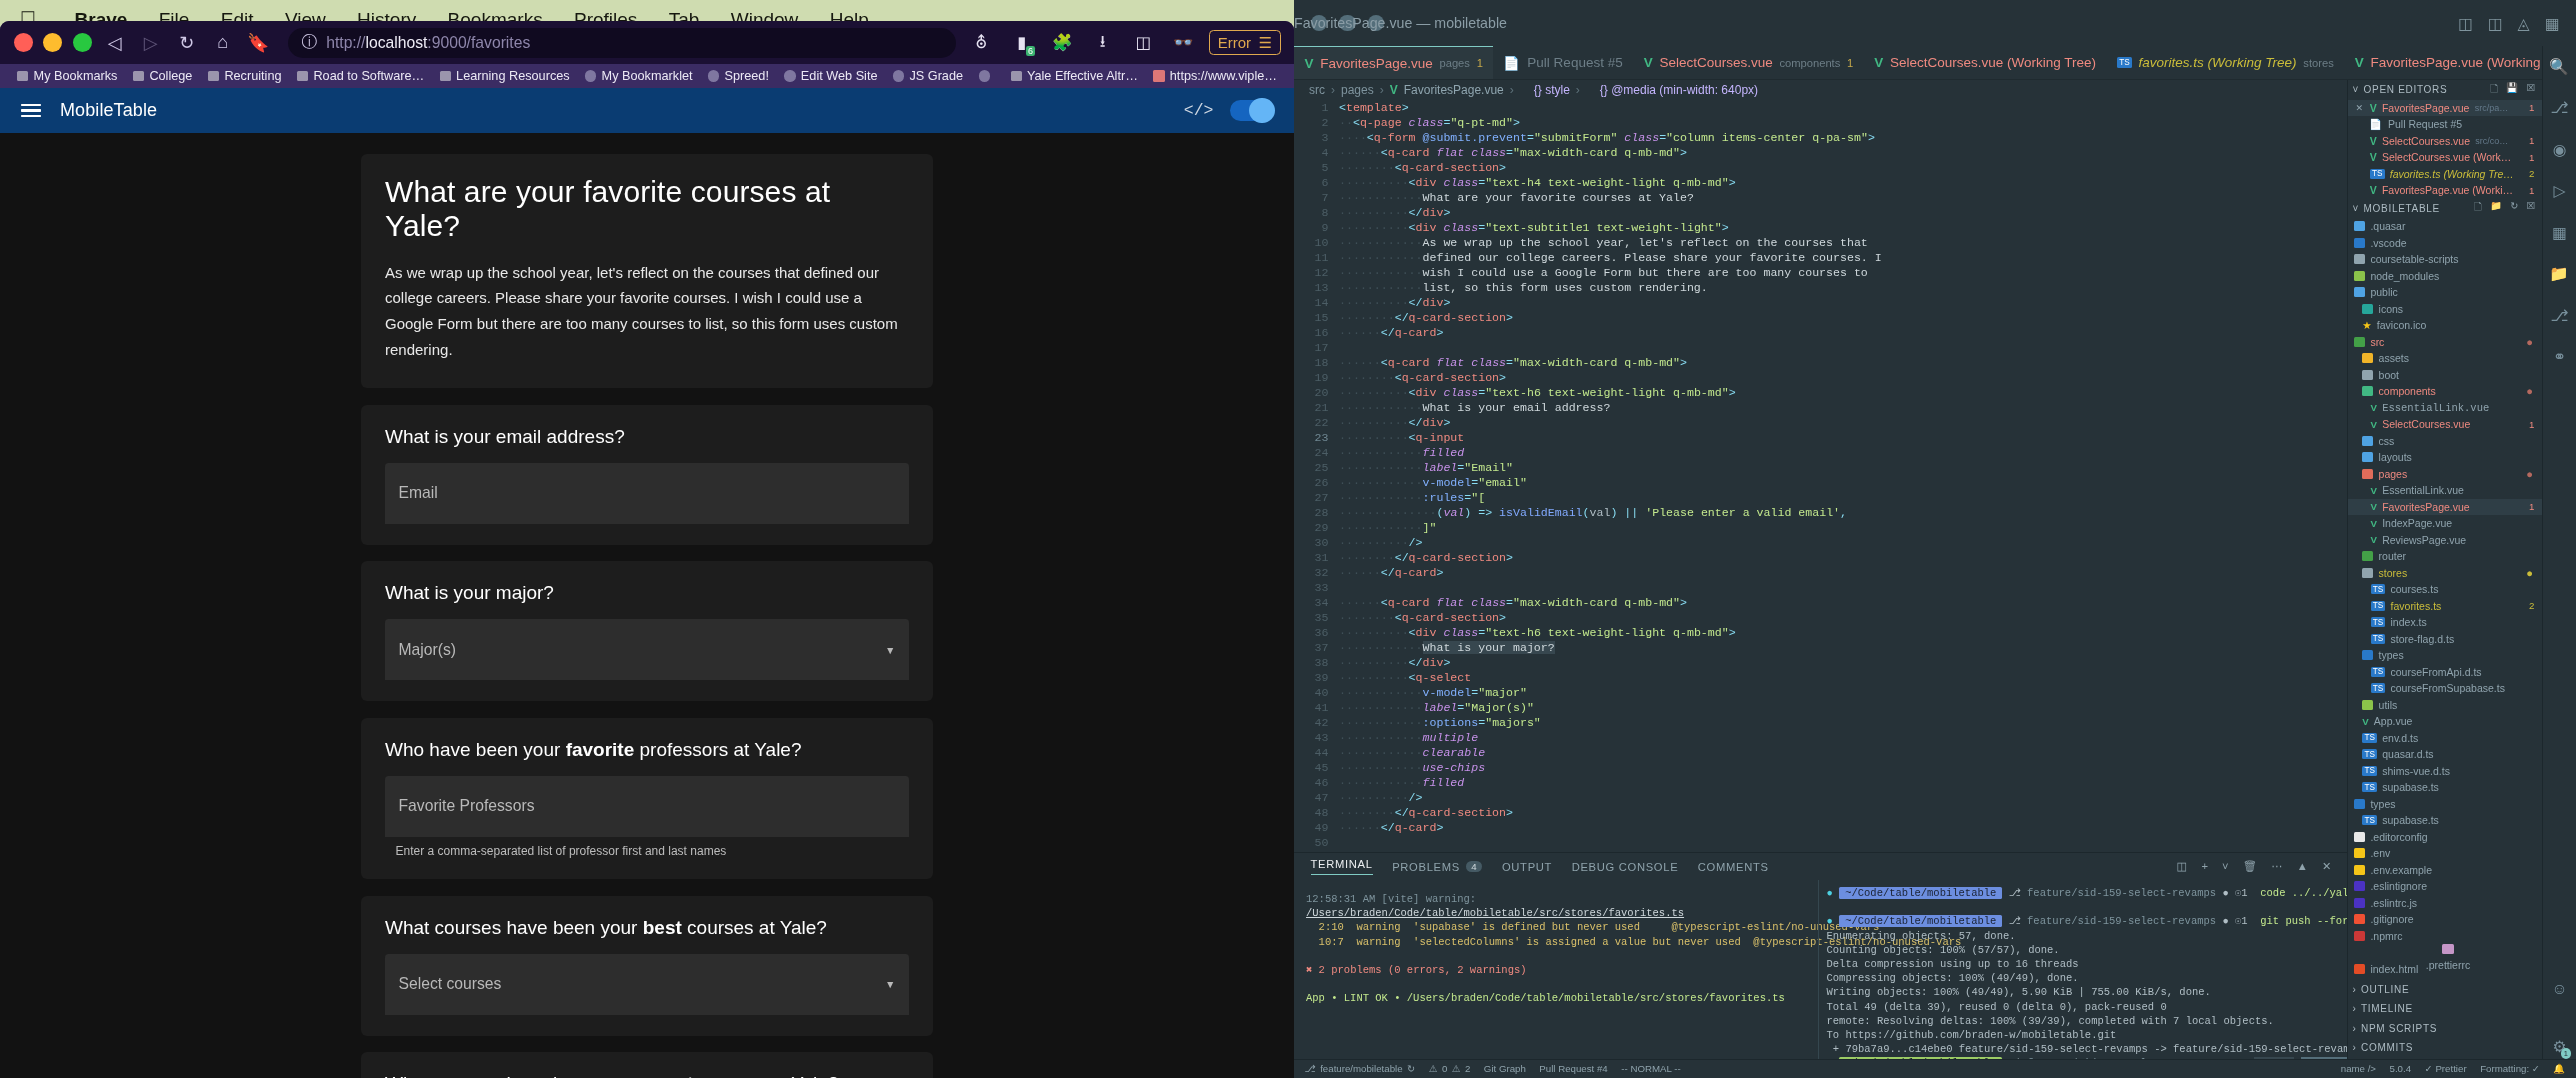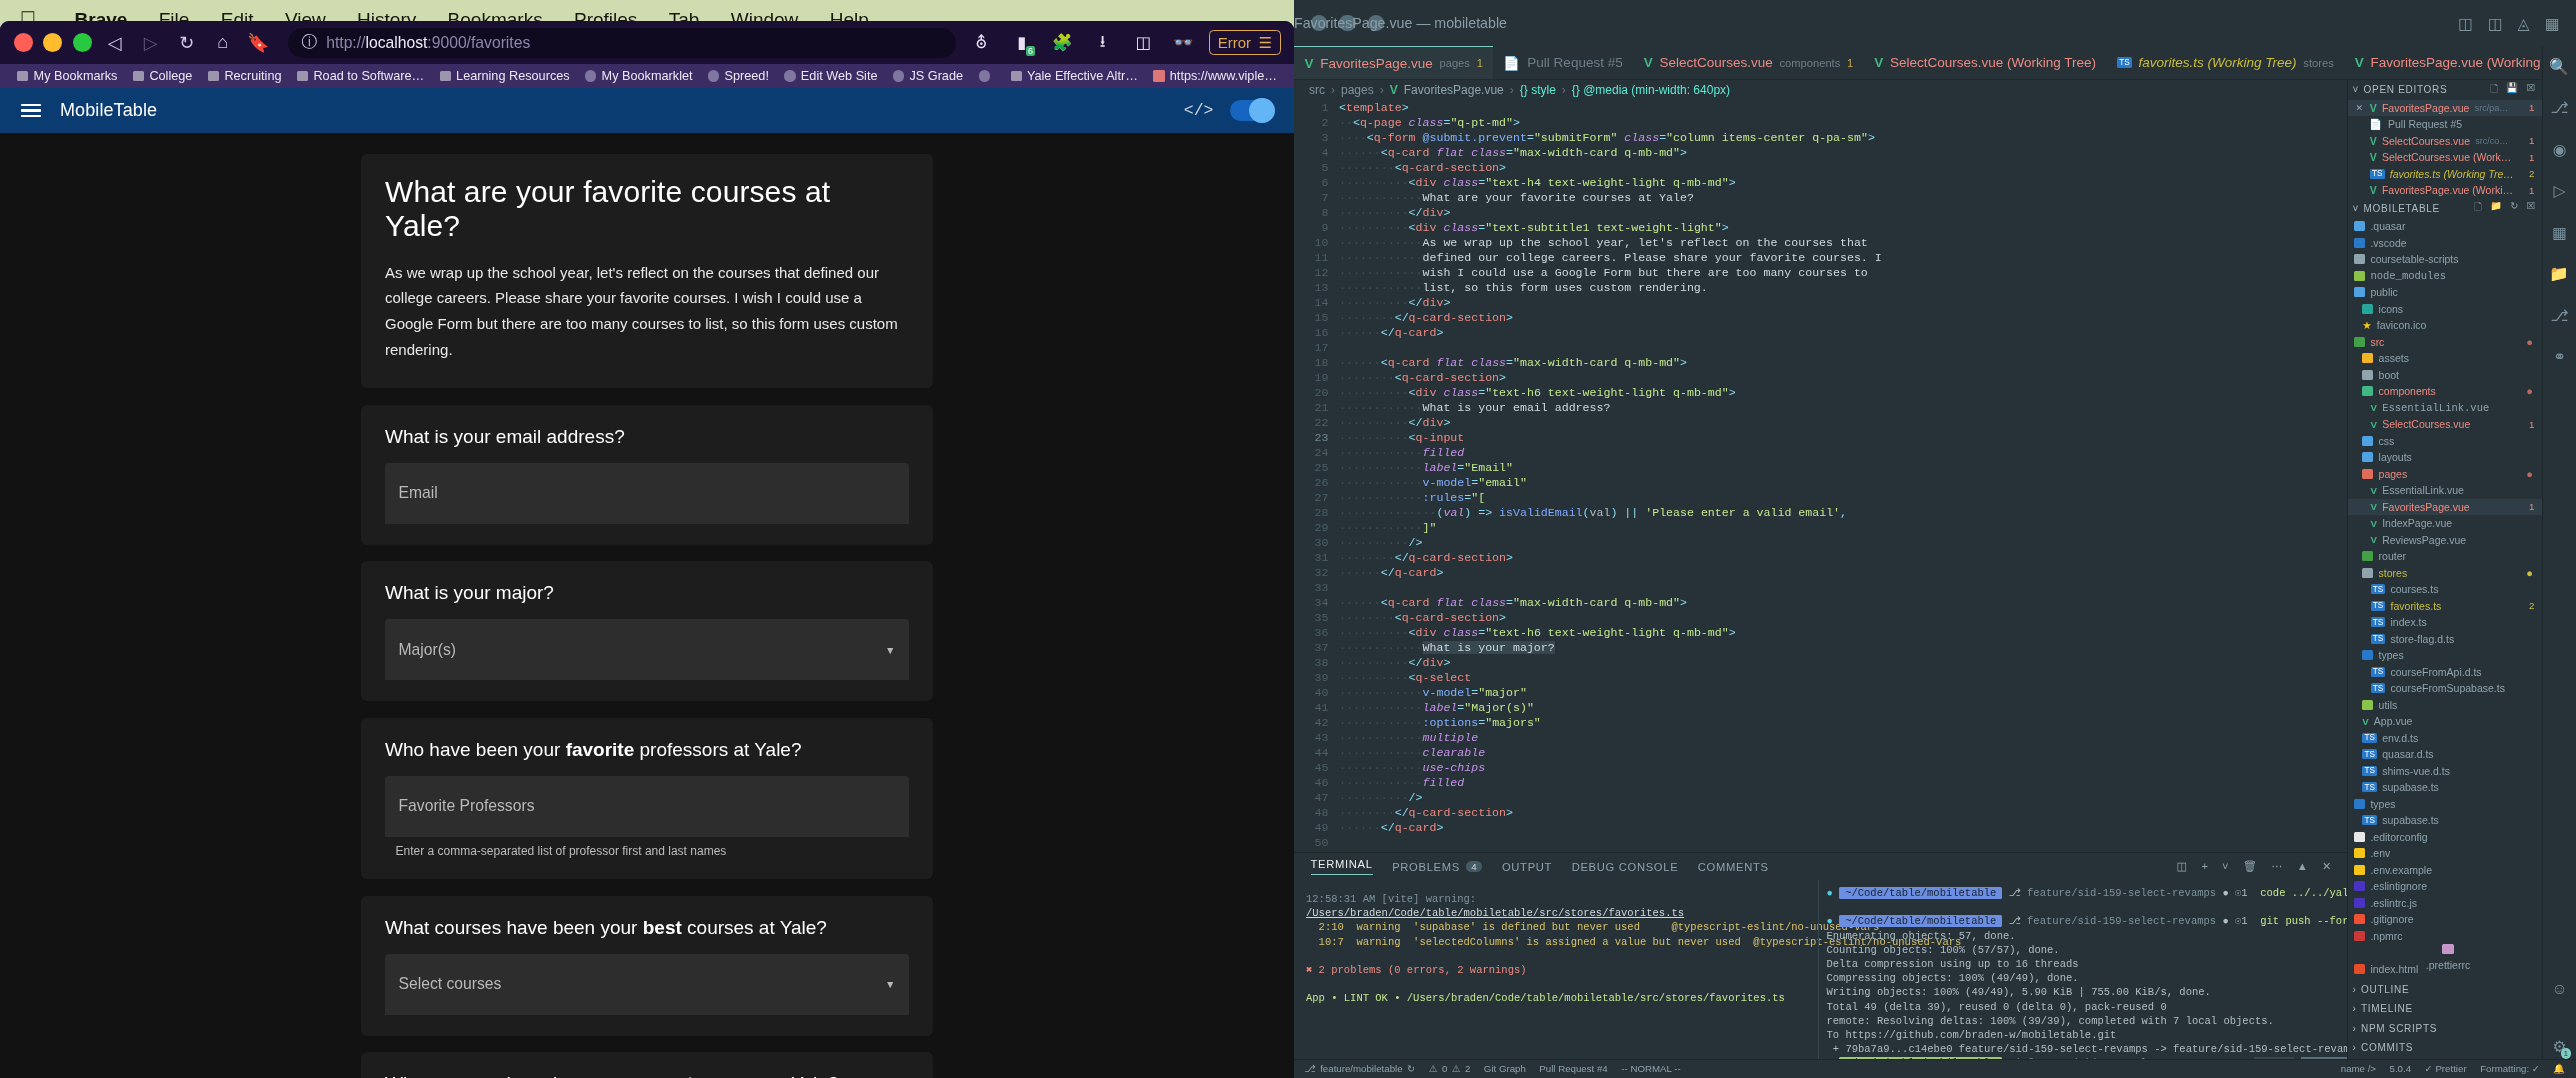--- a/index.html
+++ b/index.html
@@ -84,21 +84,21 @@
   .vtab .pth { color:#6d7e87; font-size:11.2px;}
   .vtab .cnt { color:#c7a94b; font-size:11.2px;}
   .tsico { background:#2979c9; color:#fff; font-size:8.2px; padding:0.7px 2.2px; border-radius:1.5px;}
 
   #vsbody { display:flex; height:997px;}
   #editorcol { width:1053px; background:#263238; position:relative;}
   #bread { height:19.5px; display:flex; align-items:center; gap:6px; padding-left:15px; font-size:12px; color:#7e939d;}
   #bread .sep { color:#5c7079;}
   #bread .vv { color:#41b883; font-weight:bold;}
   #bread .br { color:#8fa5af;}
-  #bread .faint { color:#5eead4;}
+  #bread .faint { color:#c4b5fd;margin-left:14px;}
 
   #code { position:absolute; top:19.5px; left:0; right:0; height:753px; overflow:hidden; font-family:"Liberation Mono", monospace; font-size:11.6px; line-height:15px; }
   .cl { display:flex; height:15px; white-space:pre; }
   .ln { width:45px; text-align:right; padding-right:10.5px; color:#4c5e66; flex:none;}
   .ln.plus { color:#6f8792; }
   .ct { color:#b0bec5; }
   .tag { color:#ef8a80;} .attr{color:#c792ea; font-style:italic;} .attrn{color:#82b1ff;}
   .str{color:#c3e88d;} .punct{color:#89ddf3;} .txt{color:#cfd8dc;} .fn{color:#82aaff;}
   .ind { color:#3e4f57; }
   .hl { background:#37474f; }
@@ -534,21 +534,21 @@
           <div class="erow" style="padding-left: 6px;">
             <span class="fico" style="background: rgb(41, 121, 201);"></span>
             <span style="color: rgb(144, 164, 174);">.vscode</span>
           </div>
           <div class="erow" style="padding-left: 6px;">
             <span class="fico" style="background: rgb(144, 164, 174);"></span>
             <span style="color: rgb(144, 164, 174);">coursetable-scripts</span>
           </div>
           <div class="erow" style="padding-left: 6px;">
             <span class="fico" style="background: rgb(139, 195, 74);"></span>
-            <span style="color: rgb(144, 164, 174); font-family: Liberation Mono, monospace;">node_modules</span>
+            <span style="color: rgb(144, 164, 174);">node_modules</span>
           </div>
           <div class="erow" style="padding-left: 6px;">
             <span class="fico" style="background: rgb(79, 163, 227);"></span>
             <span style="color: rgb(144, 164, 174);">public</span>
           </div>
           <div class="erow" style="padding-left: 14.2px;">
             <span class="fico" style="background: rgb(38, 166, 154);"></span>
             <span style="color: rgb(144, 164, 174);">icons</span>
           </div>
           <div class="erow" style="padding-left: 14.2px;">

